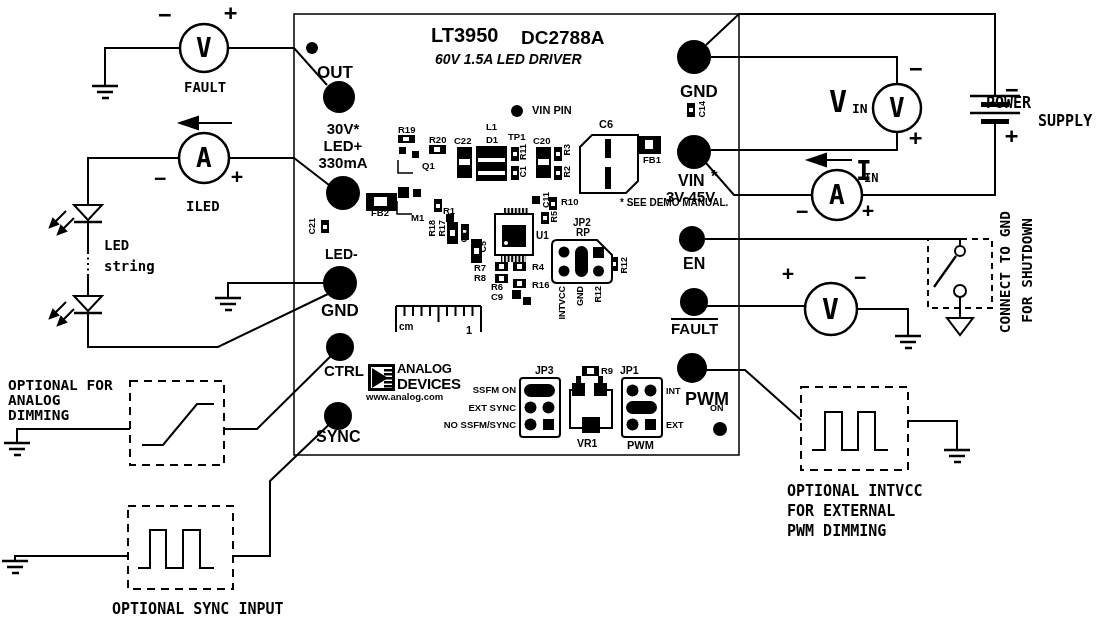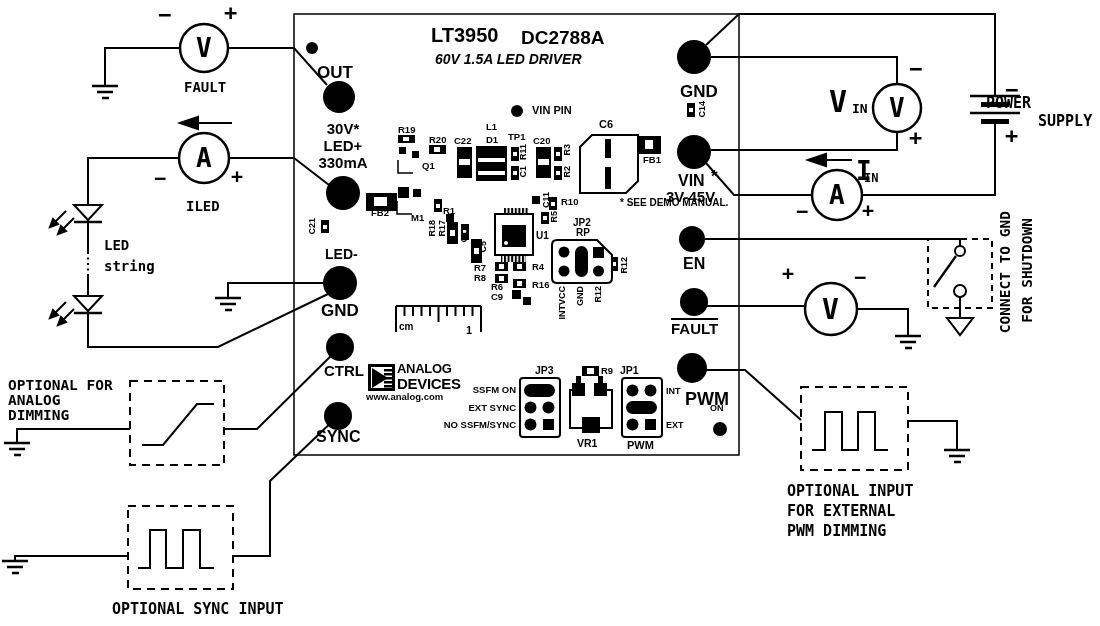--- a/index.html
+++ b/index.html
@@ -376,20 +376,20 @@
 
 <div class="m" style="left:986px;top:96px;font-size:15px;">POWER</div>
 <div class="m" style="left:1038px;top:114px;font-size:15px;">SUPPLY</div>
 <div class="m" style="left:1005px;top:78px;font-size:22px;">−</div>
 <div class="m" style="left:1005px;top:124px;font-size:22px;">+</div>
 
 <div class="m" style="left:8px;top:378px;font-size:14.5px;">OPTIONAL FOR</div>
 <div class="m" style="left:8px;top:393px;font-size:14.5px;">ANALOG</div>
 <div class="m" style="left:8px;top:408px;font-size:14.5px;">DIMMING</div>
 <div class="m" style="left:112px;top:602px;font-size:15px;">OPTIONAL SYNC INPUT</div>
-<div class="m" style="left:787px;top:484px;font-size:15px;">OPTIONAL INPUT</div>
+<div class="m" style="left:787px;top:484px;font-size:15px;">OPTIONAL INTVCC</div>
 <div class="m" style="left:787px;top:504px;font-size:15px;">FOR EXTERNAL</div>
 <div class="m" style="left:787px;top:524px;font-size:15px;">PWM DIMMING</div>
 <div class="m vt" style="left:998px;top:211px;font-size:14.5px;">CONNECT TO GND</div>
 <div class="m vt" style="left:1020px;top:218px;font-size:14.5px;">FOR SHUTDOWN</div>
 <div class="t" style="left:711px;top:168px;font-size:17px;">*</div>
 
 </div>
 
 </body></html>

